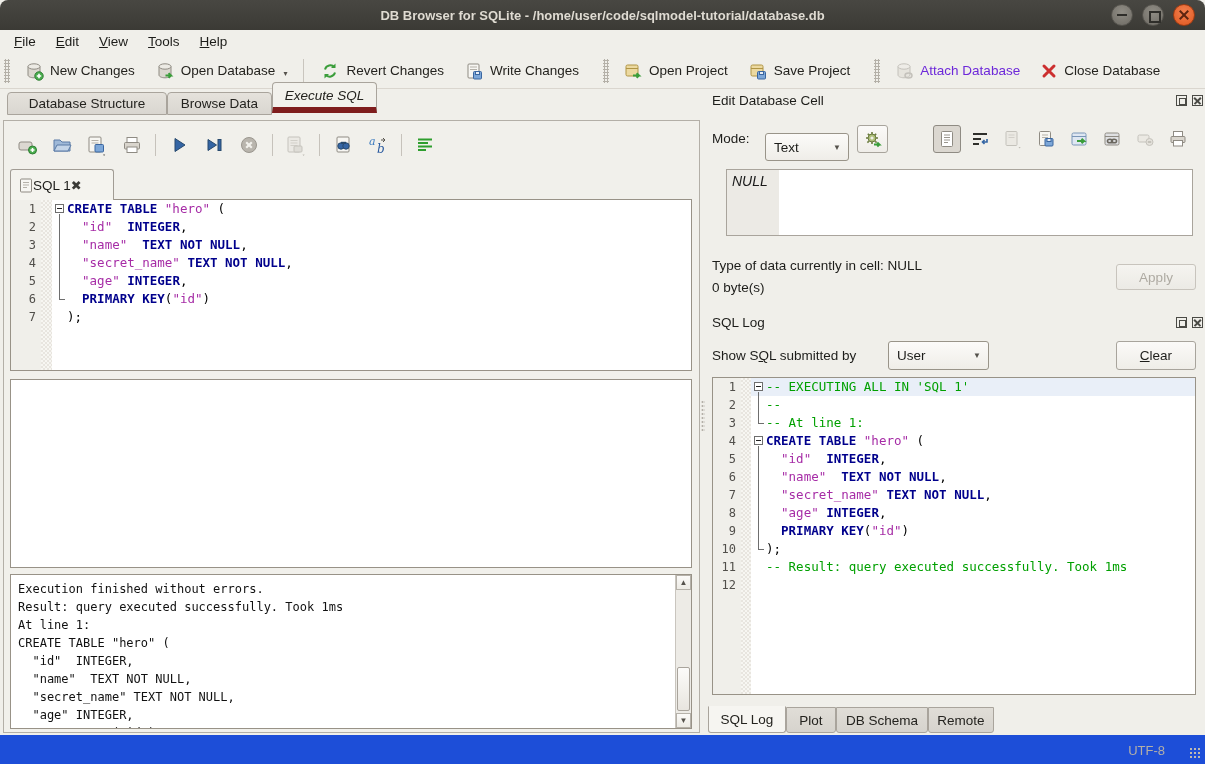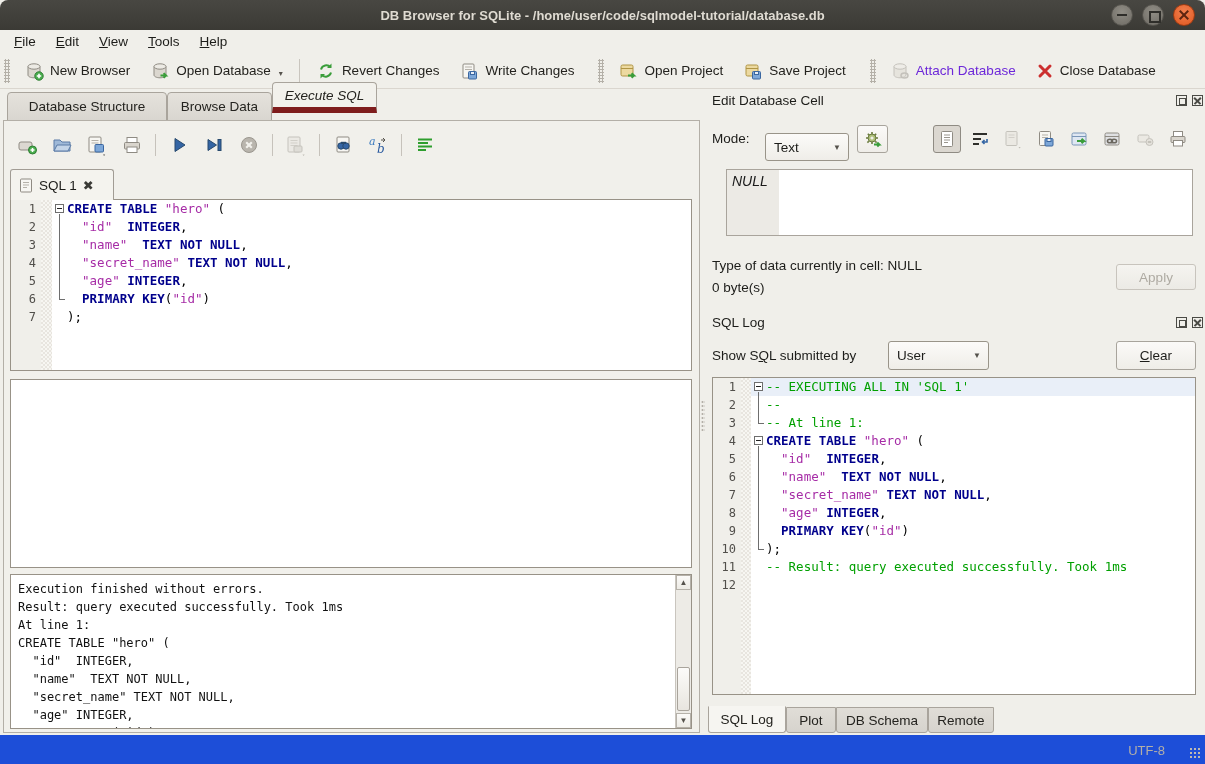--- a/index.html
+++ b/index.html
@@ -37,37 +37,37 @@
   .tbtn svg{flex:none;}
   .ddcaret{font-size:8px;color:#55524c;margin-left:2px;align-self:flex-end;padding-bottom:3px;}
 
   
   .statusbar{position:absolute;left:0;top:735px;width:1205px;height:29px;background:#1d4ed8;}
   .status-enc{position:absolute;right:40px;top:8px;font-size:13px;color:#B3AFA7;}
   .grip{position:absolute;right:4px;bottom:5px;width:12px;height:12px;
     background-image:radial-gradient(#bdb9b1 1px,transparent 1.1px);background-size:4px 4px;}
 
   
-  .mtab{position:absolute;top:92px;height:29px;display:flex;align-items:center;justify-content:center;
+  .mtab{position:absolute;top:92px;height:23px;display:flex;align-items:center;justify-content:center;
     font-size:13.5px;color:#24231f;background:linear-gradient(#E5E2DC,#D9D6D0);
     border:1px solid #A9A49C;border-radius:4px 4px 0 0;}
   .mtab.active{top:82px;height:31px;background:#F2F1EC;border-bottom:6px solid #7f1d1d;z-index:5;font-style:italic;}
 
   .left-frame{position:absolute;left:3px;top:120px;width:697px;height:613px;
     background:#F1F0EB;border:1px solid #B3AFA7;}
 
   
   .sqlbar{position:absolute;left:14px;top:131px;height:28px;display:flex;align-items:center;gap:9px;}
   .sbtn{width:26px;height:26px;display:flex;align-items:center;justify-content:center;border-radius:3px;}
   .ssep{width:1px;height:22px;background:#C6C2BB;margin:0 1px;}
 
   
   .sqltab{position:absolute;left:10px;top:169px;width:104px;height:31px;background:#F4F3EE;
     border:1px solid #A19C94;border-bottom:none;border-radius:3px 3px 0 0;z-index:4;
-    display:flex;align-items:center;gap:6px;padding:0 8px;font-size:13.5px;color:#1d1d1a;text-align:right;}
+    display:flex;align-items:center;padding:0 8px;font-size:13.5px;color:#1d1d1a;text-align:right;}
   .sqltab .x{font-size:13px;font-weight:bold;color:#3a3a36;}
 
   
   .editor{position:absolute;background:#fff;border:1px solid #989287;overflow:hidden;}
   .ed-main{left:10px;top:199px;width:682px;height:172px;}
   .gutter-bg{position:absolute;left:0;top:0;bottom:0;background:#F0EFEA;}
   .chk-bg{position:absolute;top:0;bottom:0;
     background:conic-gradient(#e8e5df 25%,#f7f6f2 0 50%,#e8e5df 0 75%,#f7f6f2 0);background-size:4px 4px;}
   .crow{display:flex;height:18px;line-height:18px;font-family:"DejaVu Sans Mono","Liberation Mono",monospace;font-size:12.5px;position:relative;}
   .gnum{flex:none;text-align:right;padding-right:5px;color:#514F4B;font-size:12px;}
@@ -158,21 +158,21 @@
 <div class="toolbar">
   <div class="thandle"></div>
 
   <div class="tbtn">
     <svg width="20" height="20" viewBox="0 0 20 20">
       <path d="M4 5.5v8.5c0 1.6 2.7 2.8 6 2.8s6-1.2 6-2.8V5.5" fill="#dbd7cf" stroke="#8f8b83"></path>
       <ellipse cx="10" cy="5.5" rx="6" ry="2.7" fill="#eceae4" stroke="#8f8b83"></ellipse>
       <circle cx="15" cy="15" r="4.2" fill="#4caf50" stroke="#2e7d32"></circle>
       <path d="M15 12.8v4.4M12.8 15h4.4" stroke="#fff" stroke-width="1.6"></path>
     </svg>
-    <span>New Browser</span>
+    <span>New Changes</span>
   </div>
 
   <div class="tbtn">
     <svg width="20" height="20" viewBox="0 0 20 20">
       <path d="M4 5.5v8.5c0 1.6 2.7 2.8 6 2.8s6-1.2 6-2.8V5.5" fill="#dbd7cf" stroke="#8f8b83"></path>
       <ellipse cx="10" cy="5.5" rx="6" ry="2.7" fill="#eceae4" stroke="#8f8b83"></ellipse>
       <path d="M10.5 14.5h5.5l-2.4-2.4M16 14.5l-2.4 2.4" stroke="#3a9d3a" stroke-width="2" fill="none"></path>
     </svg>
     <span>Open Database</span>
     <span class="ddcaret">▾</span>

